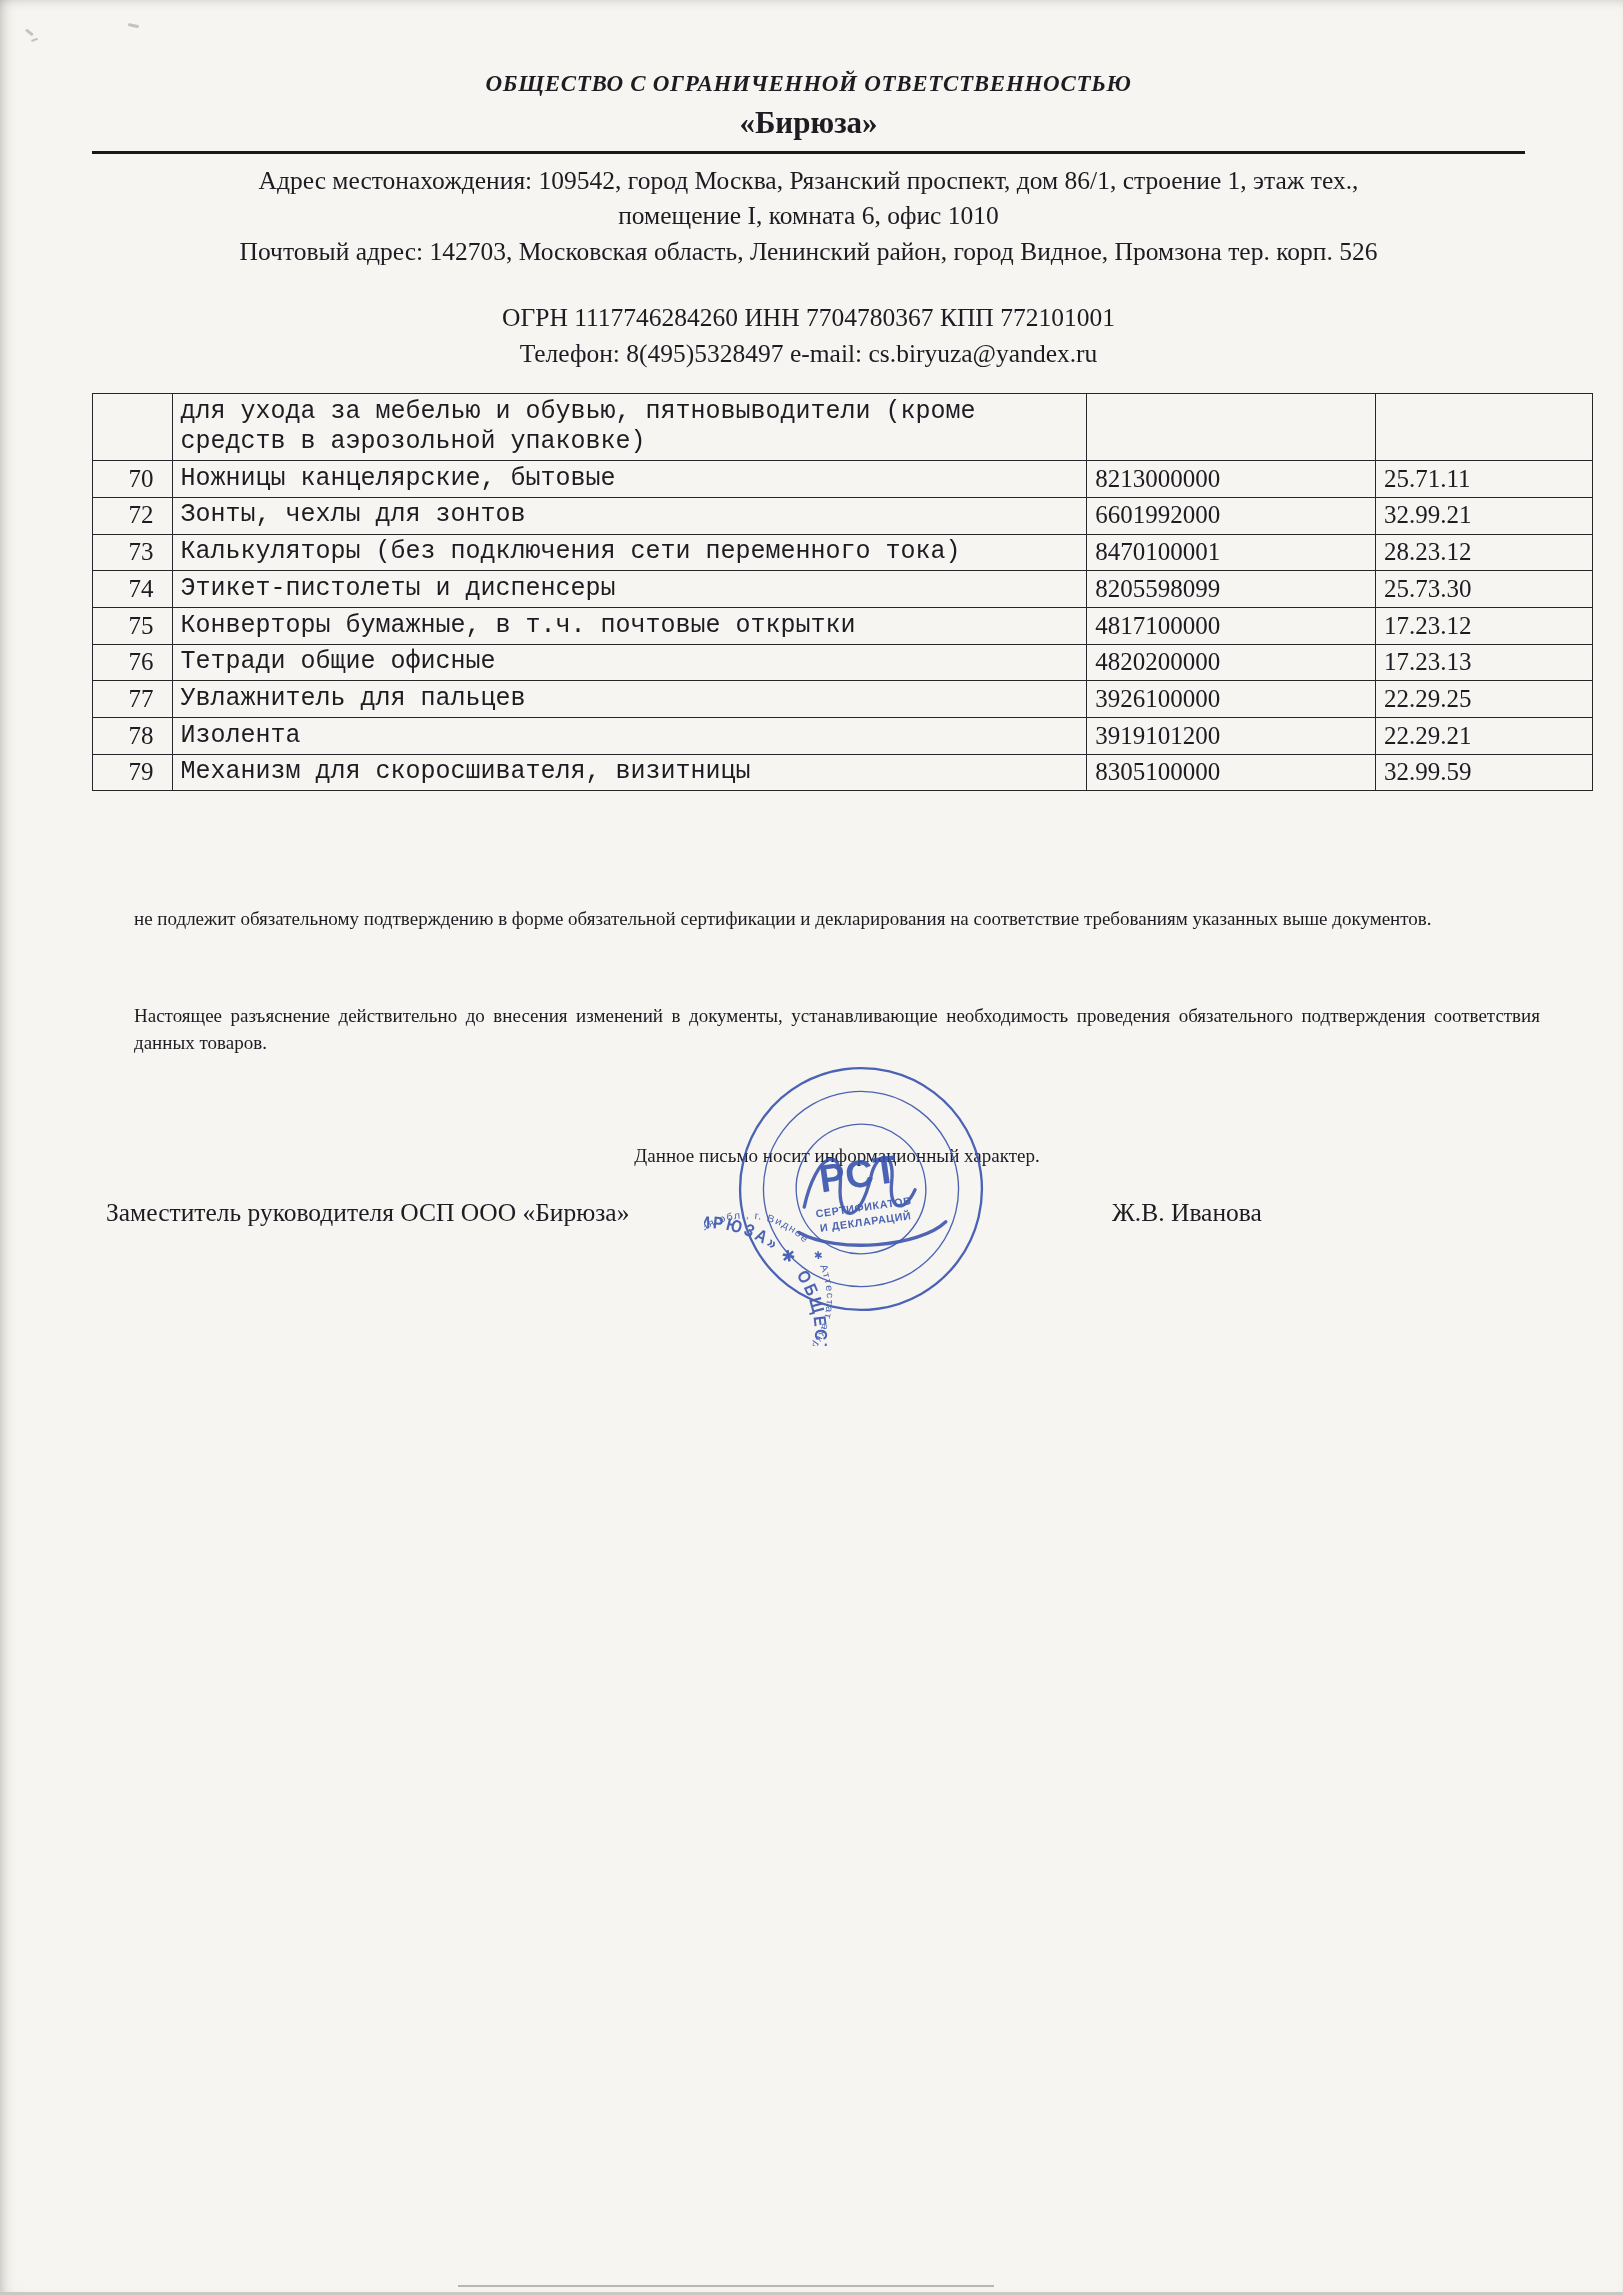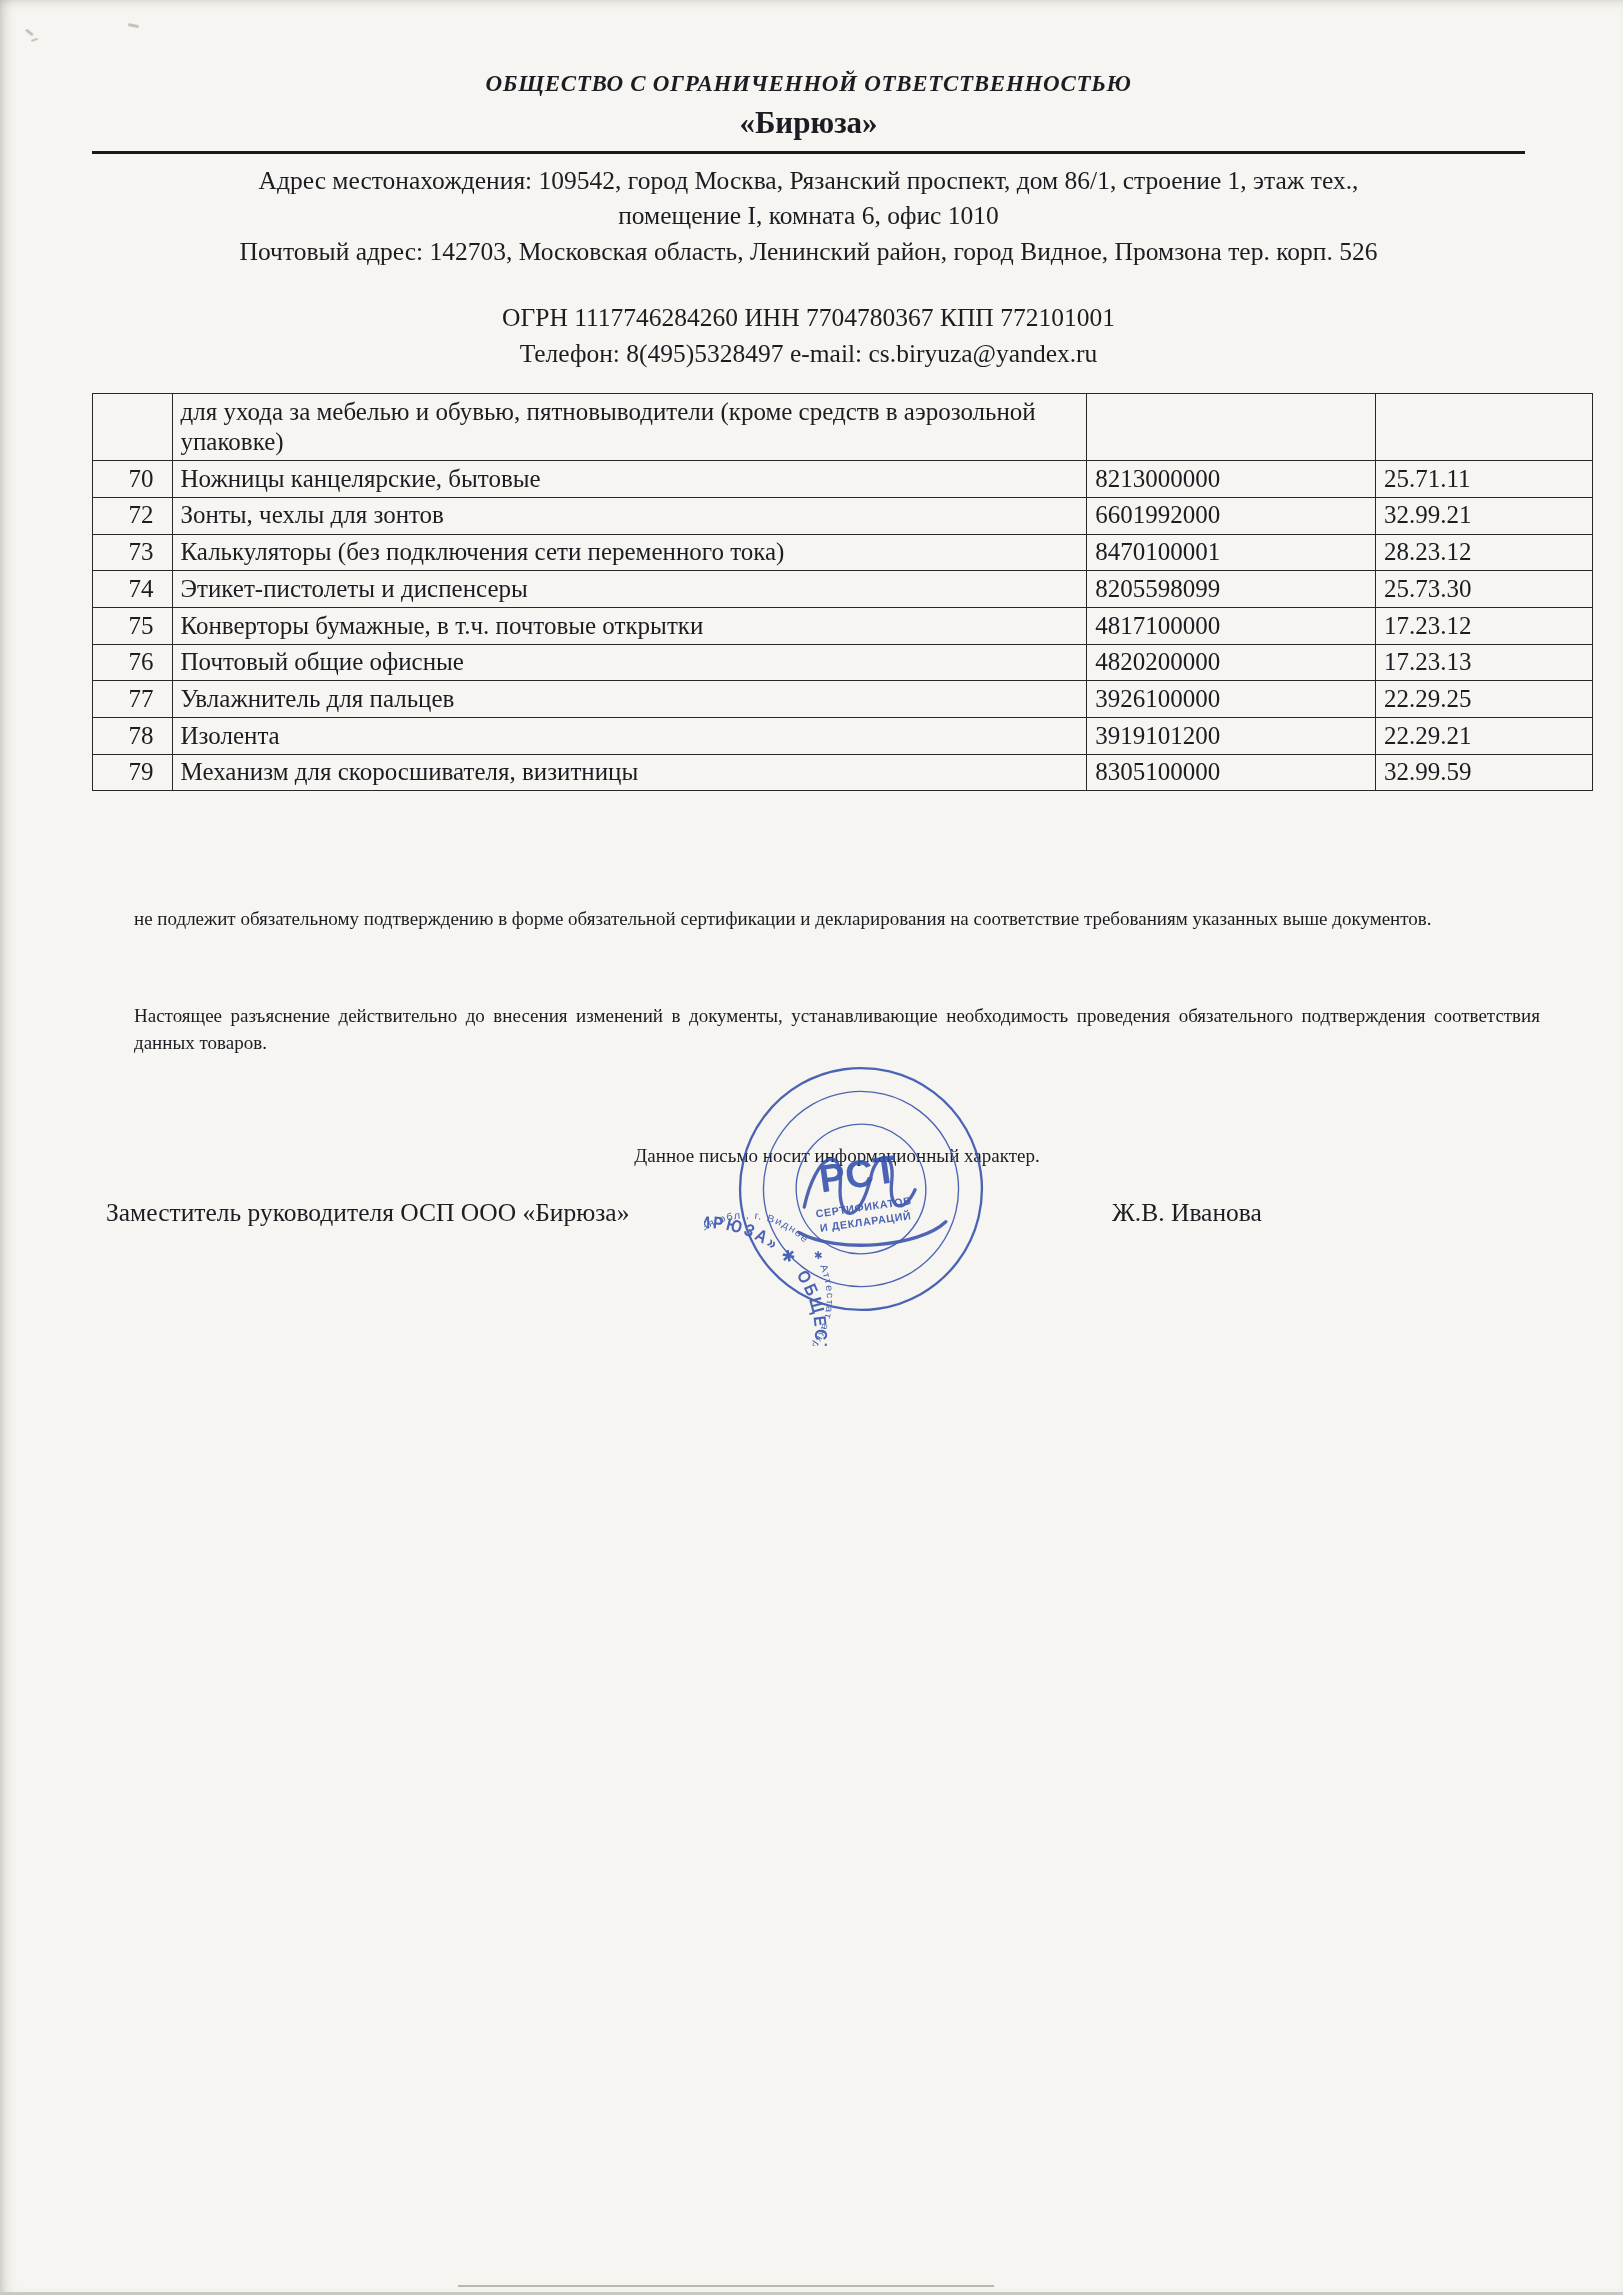--- a/index.html
+++ b/index.html
@@ -36,21 +36,21 @@
     position:absolute;left:92px;top:393px;
     border-collapse:collapse;table-layout:fixed;width:1426px;
     font-size:25px;
   }
   .goods-table td{
     border:1.3px solid #26262b;
     padding:2.6px 7.9px;line-height:1.22;
     vertical-align:top;overflow:hidden;
   }
   .goods-table td.c-num{width:56px;text-align:center;padding-left:20px;padding-right:2.6px;}
-  .goods-table td.c-name{width:898px;}
+  .goods-table td.c-name{width:898px;font-family:Liberation Mono, monospace;}
   .goods-table td.c-code{width:272px;}
   .goods-table td.c-okpd{width:200px;}
 
   
   .para{position:absolute;left:106px;width:1406px;font-size:19px;line-height:1.42;text-align:justify;margin-left:28px;}
   .p1{top:906px;}
   .p2{top:1003px;}
   .p3{top:1143px;text-align:center;}
   .sig-title{position:absolute;left:106px;top:1198px;font-size:25.5px;}
   .sig-name{position:absolute;left:1112px;top:1198px;font-size:25.5px;}
@@ -118,21 +118,21 @@
         <td class="c-okpd">25.73.30</td>
       </tr>
       <tr>
         <td class="c-num">75</td>
         <td class="c-name">Конверторы бумажные, в т.ч. почтовые открытки</td>
         <td class="c-code">4817100000</td>
         <td class="c-okpd">17.23.12</td>
       </tr>
       <tr>
         <td class="c-num">76</td>
-        <td class="c-name">Почтовый общие офисные</td>
+        <td class="c-name">Тетради общие офисные</td>
         <td class="c-code">4820200000</td>
         <td class="c-okpd">17.23.13</td>
       </tr>
       <tr>
         <td class="c-num">77</td>
         <td class="c-name">Увлажнитель для пальцев</td>
         <td class="c-code">3926100000</td>
         <td class="c-okpd">22.29.25</td>
       </tr>
       <tr>

